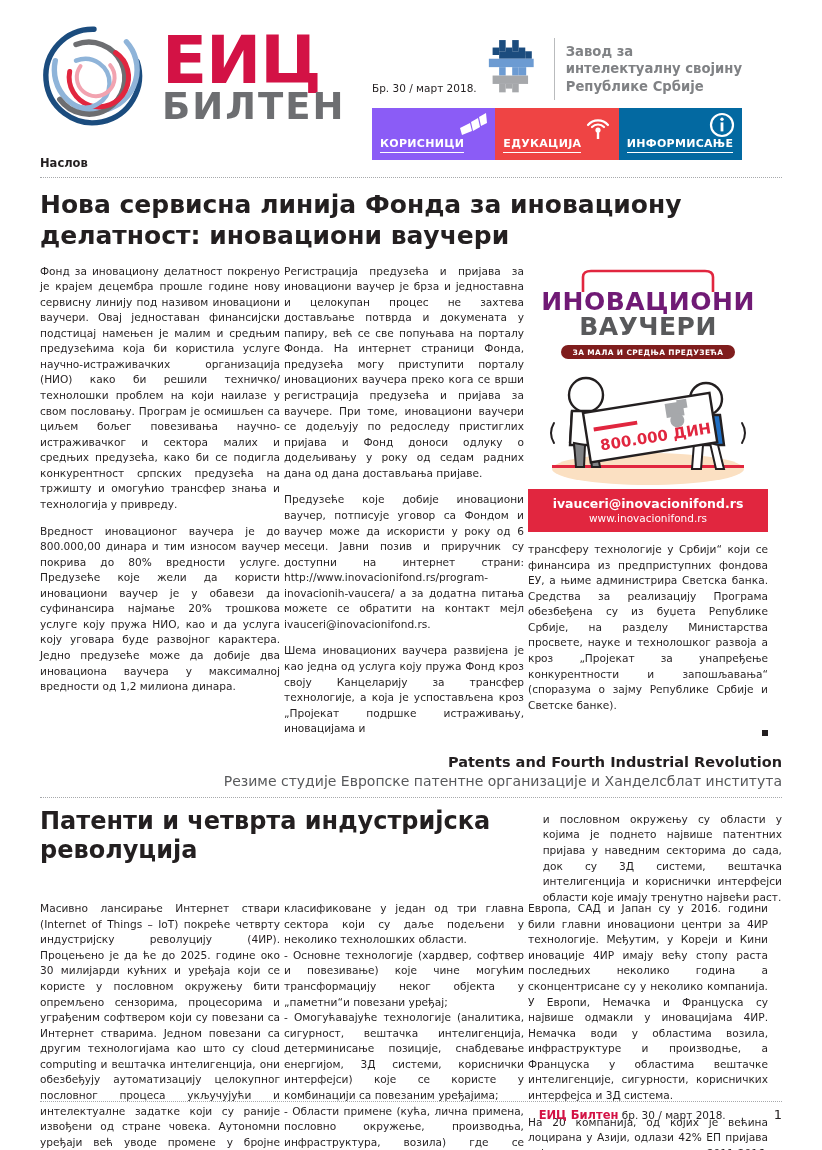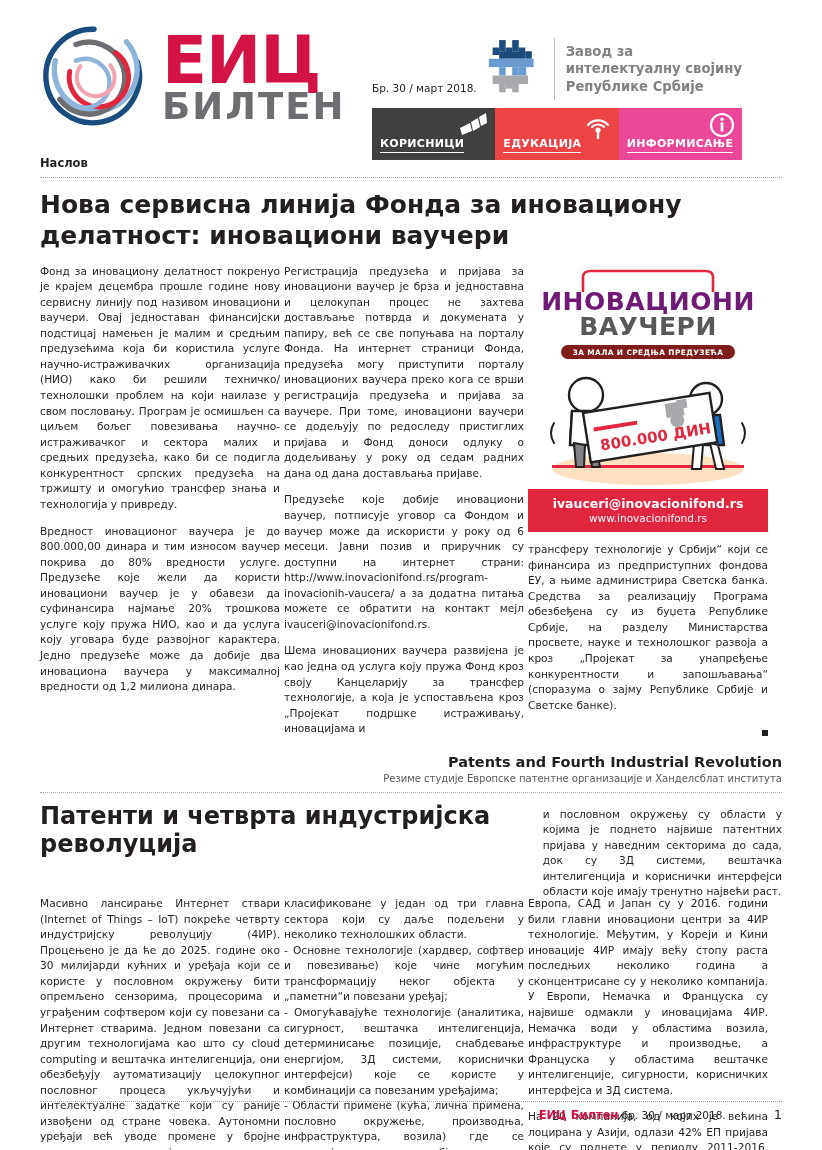--- a/index.html
+++ b/index.html
@@ -47,23 +47,23 @@
   }
   .navbar { display: flex; height: 52px; margin-top: 8px; }
   .navtile {
     position: relative; flex: 1; display: flex; align-items: flex-end;
     padding: 0 8px 7px 8px;
   }
   .navtile span.lbl {
     font-weight: 700; font-size: 11px; color: #ffffff; letter-spacing: .3px;
     border-bottom: 1.6px solid #ffffff; padding-bottom: 2px; display: inline-block;
   }
-  .nav-korisnici { background: #404040; }
+  .nav-korisnici { background: #8b5cf6; }
   .nav-edukacija { background: #ef4444; }
-  .nav-informisanje { background: #ec4899; }
+  .nav-informisanje { background: #0369a1; }
   .navtile .tile-icon { position: absolute; right: 7px; top: 4px; }
 
   
   .kicker-row {
     display: flex; align-items: flex-end; justify-content: space-between;
     padding-bottom: 4px;
   }
   .kicker {
     font-weight: 700; font-size: 11.5px; color: #231f20;
   }
@@ -304,21 +304,21 @@
         <span class="endmark"></span>
       </div>
     </div>
   </div>
 
   <div class="art2">
     <div class="kicker-row">
       <div class="kicker"></div>
       <div class="byline">
         <div class="b1" style="font-size:14.5px;font-weight:700;">Patents and Fourth Industrial Revolution</div>
-        <div class="b2" style="font-size:10px;margin-left:43px;">Резиме студије Европске патентне организације и Ханделсблат института</div>
+        <div class="b2" style="font-size:14px;margin-left:43px;">Резиме студије Европске патентне организације и Ханделсблат института</div>
       </div>
     </div>
     <div class="dotrule"></div>
 
     <div class="head-flex">
       <h1 class="headline2">Патенти и четврта индустријска револуција</h1>
       <div class="col" style="padding-top:14px;">
         <p class="body">и пословном окружењу су области у којима је поднето највише патентних пријава у наведним секторима до сада, док су 3Д системи, вештачка интелигенција и кориснички интерфејси области које имају тренутно највећи раст.</p>
       </div>
     </div>

